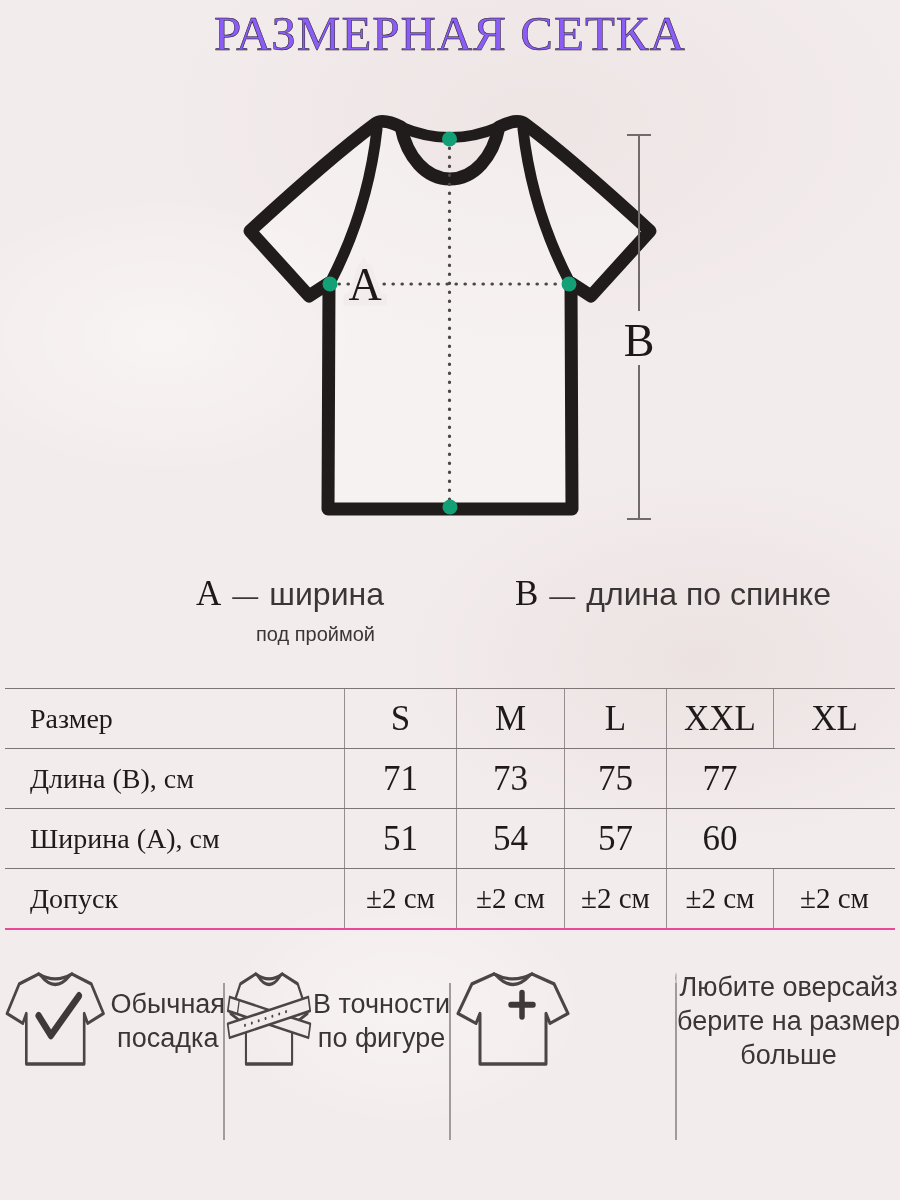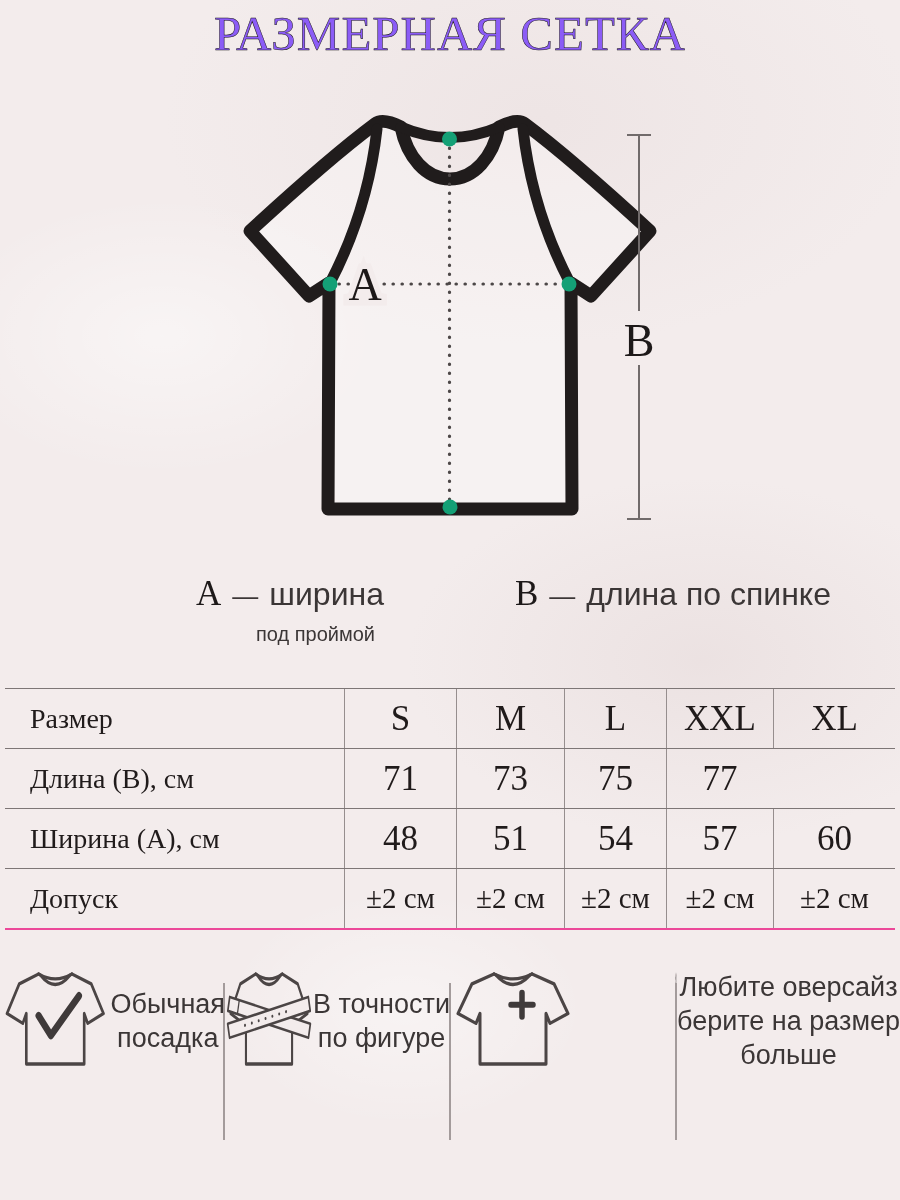--- a/index.html
+++ b/index.html
@@ -138,21 +138,20 @@
   </div>
   <div class="tr">
     <div class="td c0 lab">Длина (B), см</div>
     <div class="td val">71</div>
     <div class="td val">73</div>
     <div class="td val">75</div>
     <div class="td val">77</div>
   </div>
   <div class="tr">
     <div class="td c0 lab">Ширина (A), см</div>
-    <div class="td val">48</div>
     <div class="td val">51</div>
     <div class="td val">54</div>
     <div class="td val">57</div>
     <div class="td val">60</div>
   </div>
   <div class="tr">
     <div class="td c0 lab">Допуск</div>
     <div class="td tol">±2 см</div>
     <div class="td tol">±2 см</div>
     <div class="td tol">±2 см</div>

